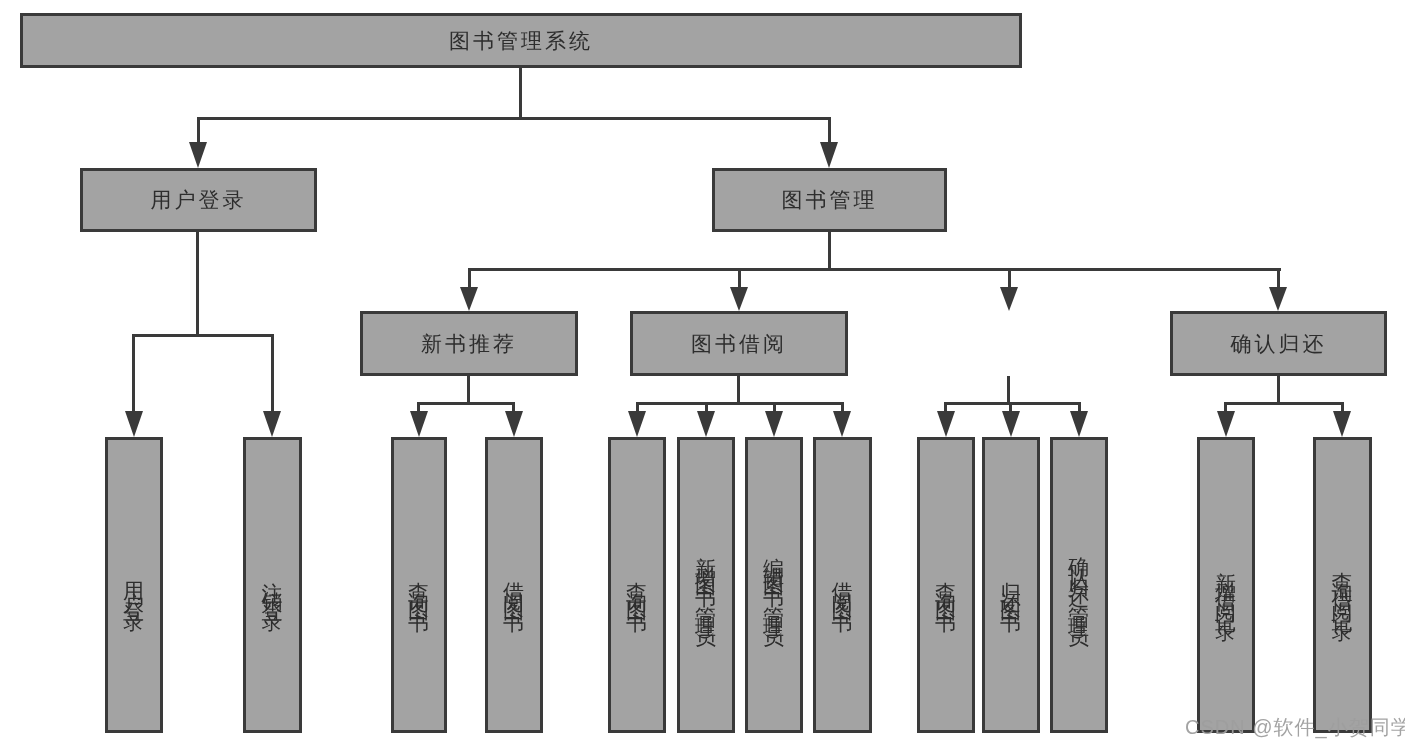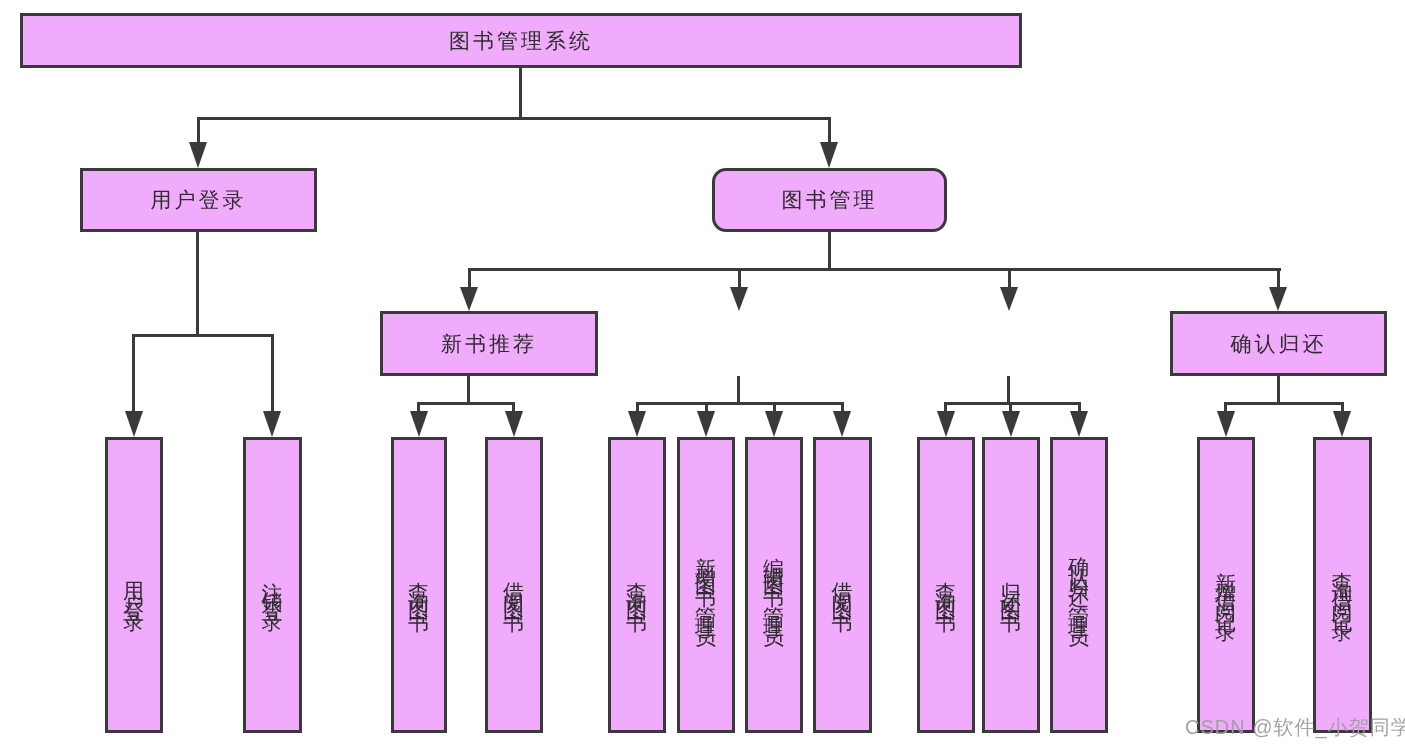--- a/index.html
+++ b/index.html
@@ -8,21 +8,21 @@
     width: 1405px;
     height: 747px;
     background: #ffffff;
     font-family: "Liberation Sans", "DejaVu Sans", sans-serif;
     overflow: hidden;
   }
   .box {
     position: absolute;
     box-sizing: border-box;
     border: 3px solid #3a3a3a;
-    background: #f0abfc;
+    background: #a3a3a3;
     display: flex;
     align-items: center;
     justify-content: center;
     color: #2d2d2d;
   }
   .box.h span {
     font-size: 21px;
     letter-spacing: 3px;
     white-space: nowrap;
   }
@@ -67,21 +67,21 @@
   <div class="lv" style="left:519px; top:68px;  height:52px;"></div>
   <div class="lh" style="left:197px; top:117px; width:634px;"></div>
   <div class="lv" style="left:197px; top:117px; height:28px;"></div>
   <div class="arr" style="left:189px; top:142px;"></div>
   <div class="lv" style="left:828px; top:117px; height:28px;"></div>
   <div class="arr" style="left:820px; top:142px;"></div>
 
   <div class="box h" style="left:80px; top:168px; width:237px; height:64px;">
     <span>用户登录</span>
   </div>
-  <div class="box h" style="left:712px; top:168px; width:235px; height:64px;border-radius:14px;">
+  <div class="box h" style="left:712px; top:168px; width:235px; height:64px;">
     <span>图书管理</span>
   </div>
 
   <div class="lv" style="left:196px; top:232px; height:105px;"></div>
   <div class="lh" style="left:132px; top:334px; width:142px;"></div>
   <div class="lv" style="left:132px; top:334px; height:79px;"></div>
   <div class="arr" style="left:125px; top:411px;"></div>
   <div class="lv" style="left:271px; top:334px; height:79px;"></div>
   <div class="arr" style="left:263px; top:411px;"></div>
 
@@ -89,22 +89,25 @@
   <div class="lh" style="left:468px; top:268px; width:813px;"></div>
   <div class="lv" style="left:468px;  top:268px; height:22px;"></div>
   <div class="arr m" style="left:460px;  top:287px;"></div>
   <div class="lv" style="left:738px;  top:268px; height:22px;"></div>
   <div class="arr m" style="left:730px;  top:287px;"></div>
   <div class="lv" style="left:1008px; top:268px; height:22px;"></div>
   <div class="arr m" style="left:1000px; top:287px;"></div>
   <div class="lv" style="left:1277px; top:268px; height:22px;"></div>
   <div class="arr m" style="left:1269px; top:287px;"></div>
 
-  <div class="box h" style="left:360px; top:311px; width:218px; height:65px;margin-left:20px;">
+  <div class="box h" style="left:360px; top:311px; width:218px; height:65px;">
     <span>新书推荐</span>
+  </div>
+  <div class="box h" style="left:630px; top:311px; width:218px; height:65px;">
+    <span>图书借阅</span>
   </div>
   <div class="box h" style="left:1170px; top:311px; width:217px; height:65px;">
     <span>确认归还</span>
   </div>
 
   <div class="lv" style="left:467px; top:376px; height:29px;"></div>
   <div class="lh" style="left:417px; top:402px; width:98px;"></div>
   <div class="lv" style="left:417px; top:402px; height:11px;"></div>
   <div class="arr" style="left:410px; top:411px;"></div>
   <div class="lv" style="left:512px; top:402px; height:11px;"></div>

